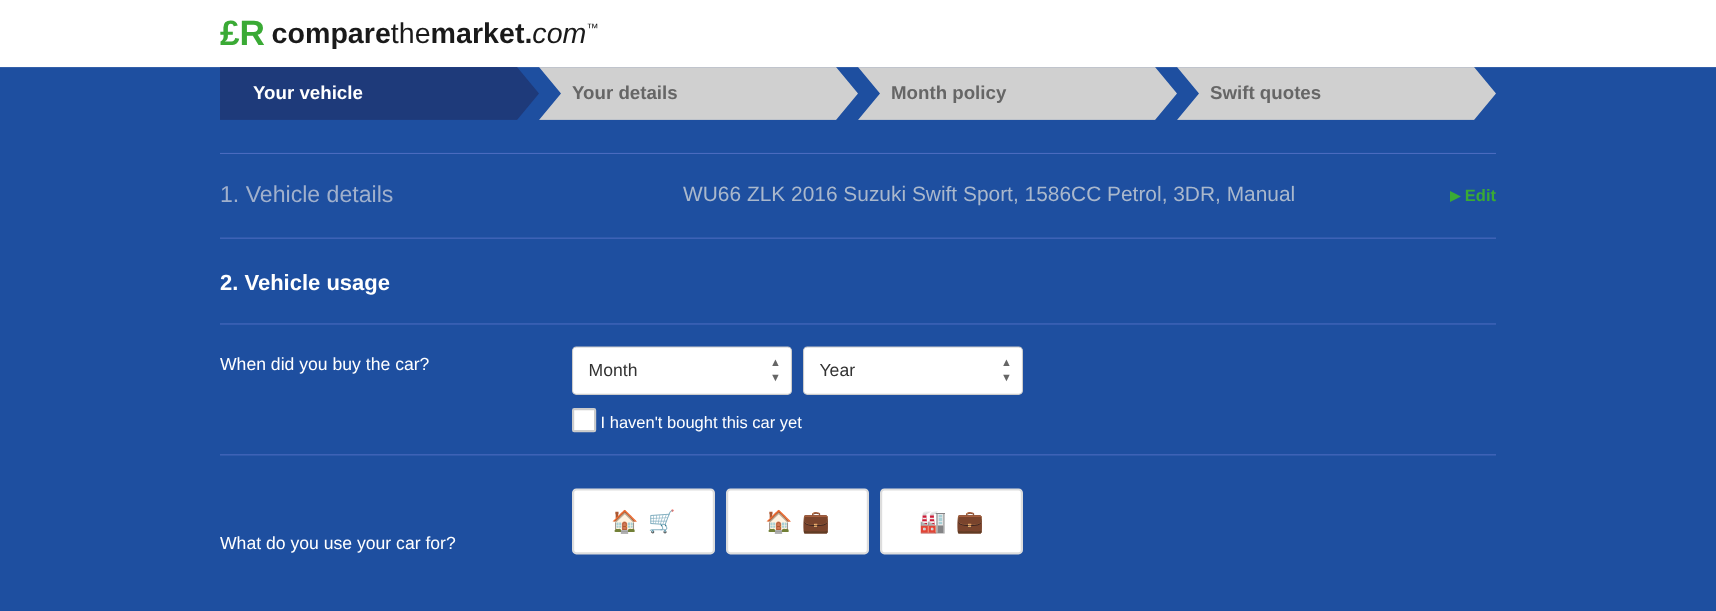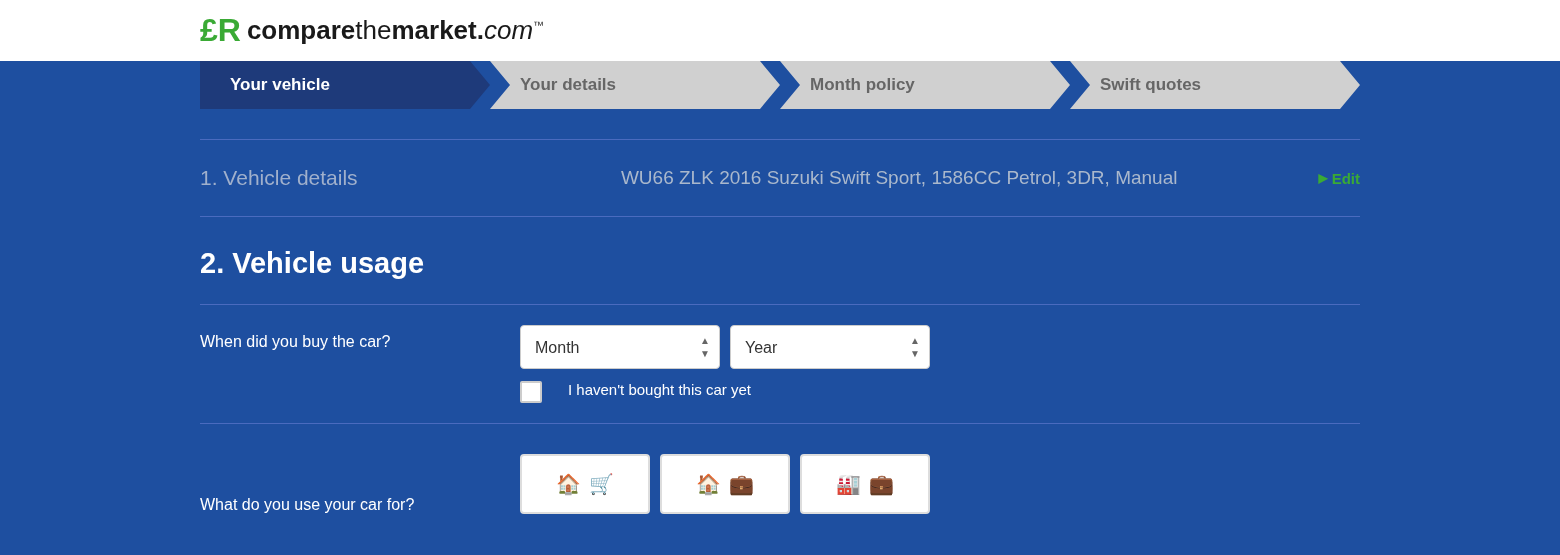--- a/index.html
+++ b/index.html
@@ -110,21 +110,21 @@
       cursor: pointer;
       text-decoration: none;
     }
     .edit-arrow {
       color: #3aaa35;
       font-size: 12px;
     }
 
     
     .section-2-title {
-      font-size: 29px;
+      font-size: 20px;
       color: #fff;
       font-weight: bold;
       padding: 20px 0 24px 0;
     }
 
     
     .form-row {
       display: flex;
       align-items: flex-start;
       padding: 20px 0;
@@ -169,22 +169,22 @@
       transform: translateY(-50%);
       display: flex;
       flex-direction: column;
       gap: 2px;
       pointer-events: none;
       color: #666;
       font-size: 10px;
     }
     .checkbox-row {
       display: flex;
-      align-items: flex-start;
-      gap: 26px;
+      align-items: flex-end;
+      gap: 4px;
       color: #fff;
       font-size: 15px;
     }
     .checkbox-wrapper {
       width: 22px;
       height: 22px;
       background: #fff;
       border: 2px solid #ccc;
       border-radius: 2px;
       display: flex;

